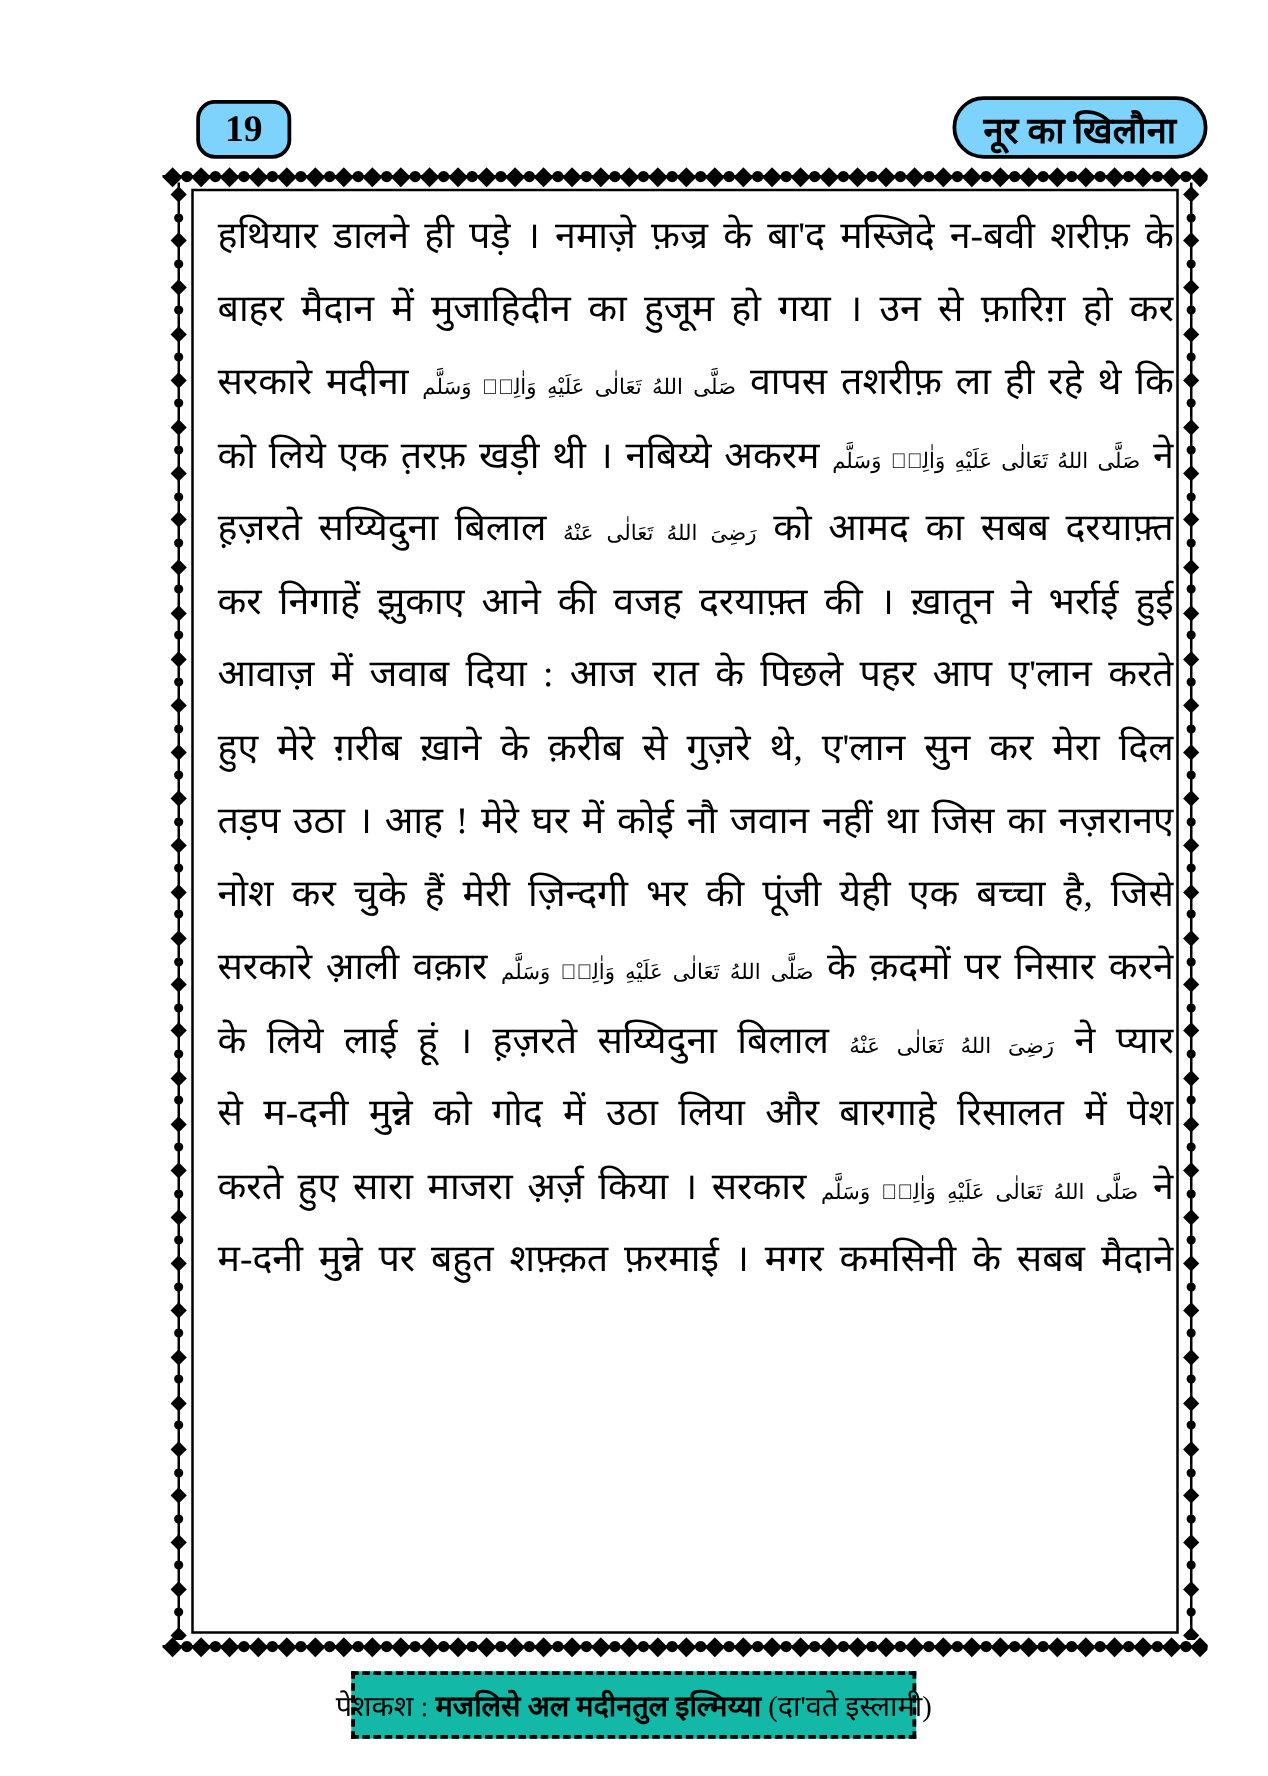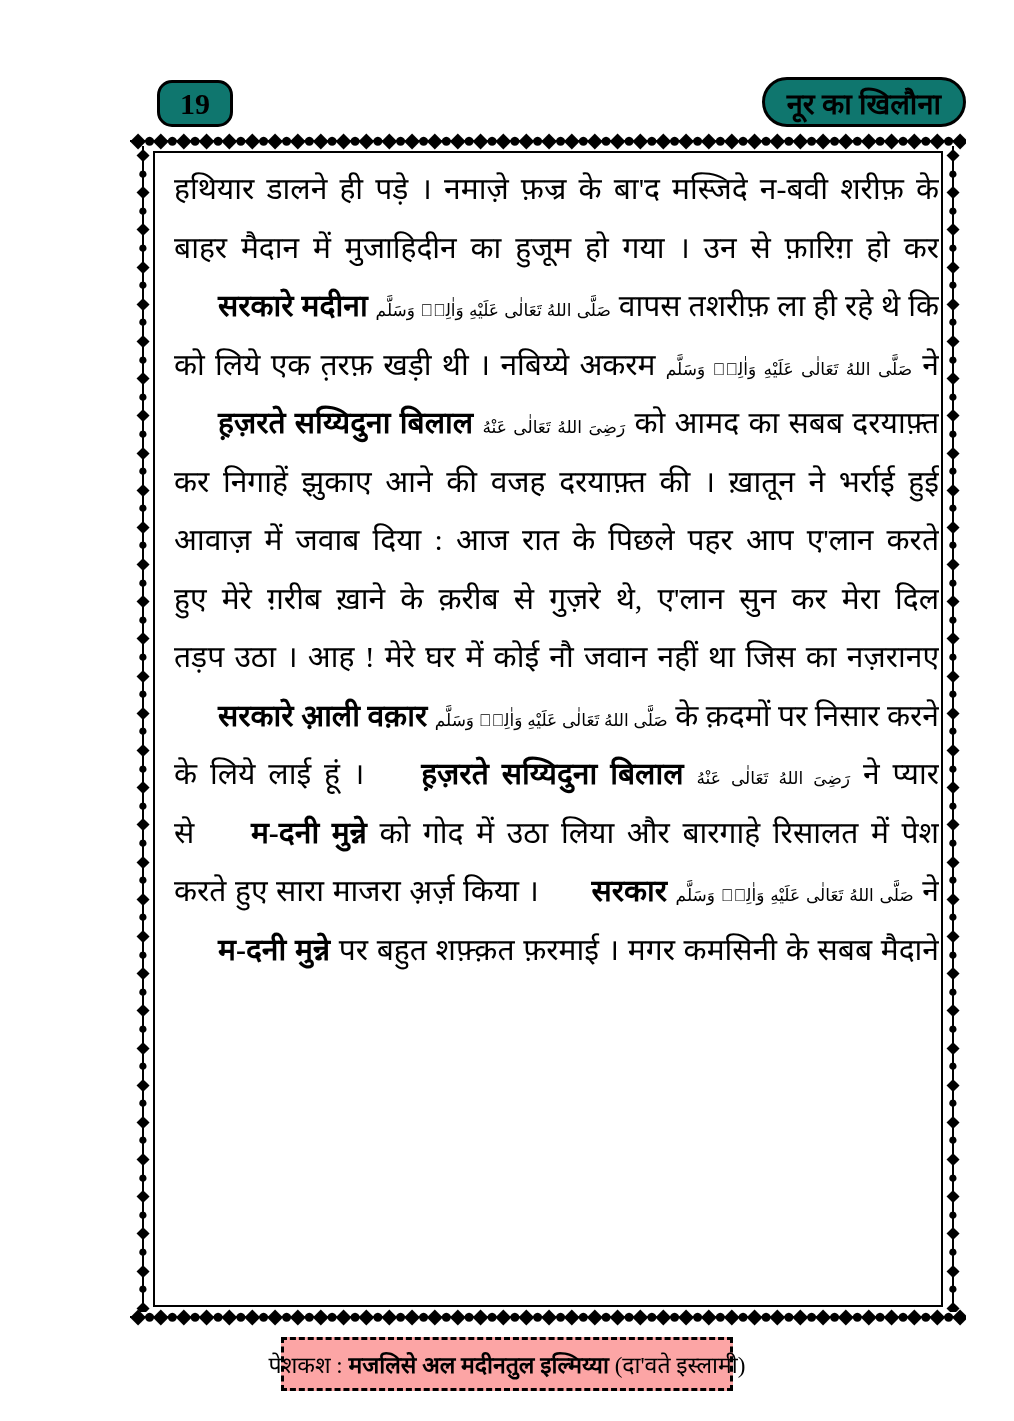--- a/index.html
+++ b/index.html
@@ -6,21 +6,21 @@
   html,body{margin:0;padding:0;}
   body{
     width:1014px;height:1421px;background:#ffffff;color:#000;
     font-family:"Liberation Serif","DejaVu Sans",serif;
     position:relative;overflow:hidden;
   }
   .page{position:absolute;inset:0;}
 
   
   .badge{
-    position:absolute;background:#0f766e;border:3px solid #000;
+    position:absolute;background:#7dd3fc;border:3px solid #000;
     display:flex;align-items:center;justify-content:center;
     font-weight:bold;box-sizing:border-box;
   }
   .page-num{left:157px;top:80px;width:76px;height:47px;border-radius:15px;font-size:30px;}
   .title-pill{right:48px;top:77px;height:50px;padding:0 22px;border-radius:28px;font-size:29px;text-align:right;}
 
   
   .frame{position:absolute;left:130px;top:128px;width:836px;height:1202px;}
   .deco{position:absolute;color:#000;overflow:hidden;}
   .deco.h{
@@ -38,28 +38,28 @@
   .deco.left{left:0;}
   .deco.right{right:0;}
   .innerline{position:absolute;left:23px;top:23px;right:23px;bottom:23px;border:2px solid #000;}
 
   
   .body{position:absolute;left:44px;top:32px;right:27px;bottom:30px;}
   .line{
     height:58.5px;line-height:58.5px;font-size:30px;
     text-align:justify;text-align-last:justify;overflow:hidden;
   }
-  .line .b{font-weight:bold;margin-left:44px;}
+  .line .b{font-weight:normal;}
   .ar{font-size:17px;font-family:Liberation Sans, sans-serif;white-space:nowrap;}
   .sup{font-size:17px;vertical-align:10px;}
 
   
   .footer-box{
     position:absolute;left:50%;top:1337px;transform:translateX(-50%);
-    width:452px;height:54px;border:3px dashed #000;background:#fca5a5;
+    width:452px;height:54px;border:3px dashed #000;background:#14b8a6;
     display:flex;align-items:center;justify-content:center;
     font-size:23px;box-sizing:border-box;white-space:nowrap;
   }
   .footer-box .b{font-weight:bold;}
 </style>
 </head>
 <body>
 
 <div class="page">
 
@@ -236,20 +236,21 @@
     <div class="body">
         <div class="line"><span>हथियार डालने ही पड़े । नमाज़े फ़ज्र के बा'द मस्जिदे न-बवी शरीफ़ के</span></div>
         <div class="line"><span>बाहर मैदान में मुजाहिदीन का हुजूम हो गया । उन से फ़ारिग़ हो कर</span></div>
         <div class="line"><span class="b">सरकारे मदीना </span><span class="ar" dir="rtl">صَلَّى اللهُ تَعَالٰى عَلَيْهِ وَاٰلِهٖ وَسَلَّم</span><span> वापस तशरीफ़ ला ही रहे थे कि</span></div>
         <div class="line"><span>को लिये एक त़रफ़ खड़ी थी । नबिय्ये अकरम </span><span class="ar" dir="rtl">صَلَّى اللهُ تَعَالٰى عَلَيْهِ وَاٰلِهٖ وَسَلَّم</span><span> ने</span></div>
         <div class="line"><span class="b">ह़ज़रते सय्यिदुना बिलाल </span><span class="ar" dir="rtl">رَضِىَ اللهُ تَعَالٰى عَنْهُ</span><span> को आमद का सबब दरयाफ़्त</span></div>
         <div class="line"><span>कर निगाहें झुकाए आने की वजह दरयाफ़्त की । ख़ातून ने भर्राई हुई</span></div>
         <div class="line"><span>आवाज़ में जवाब दिया : आज रात के पिछले पहर आप ए'लान करते</span></div>
         <div class="line"><span>हुए मेरे ग़रीब ख़ाने के क़रीब से गुज़रे थे, ए'लान सुन कर मेरा दिल</span></div>
         <div class="line"><span>तड़प उठा । आह ! मेरे घर में कोई नौ जवान नहीं था जिस का नज़रानए</span></div>
+        <div class="line"><span>नोश कर चुके हैं मेरी ज़िन्दगी भर की पूंजी येही एक बच्चा है, जिसे</span></div>
         <div class="line"><span class="b">सरकारे आ़ली वक़ार </span><span class="ar" dir="rtl">صَلَّى اللهُ تَعَالٰى عَلَيْهِ وَاٰلِهٖ وَسَلَّم</span><span> के क़दमों पर निसार करने</span></div>
         <div class="line"><span>के लिये लाई हूं । </span><span class="b">ह़ज़रते सय्यिदुना बिलाल </span><span class="ar" dir="rtl">رَضِىَ اللهُ تَعَالٰى عَنْهُ</span><span> ने प्यार</span></div>
         <div class="line"><span>से </span><span class="b">म-दनी मुन्ने</span><span> को गोद में उठा लिया और बारगाहे रिसालत में पेश</span></div>
         <div class="line"><span>करते हुए सारा माजरा अ़र्ज़ किया । </span><span class="b">सरकार </span><span class="ar" dir="rtl">صَلَّى اللهُ تَعَالٰى عَلَيْهِ وَاٰلِهٖ وَسَلَّم</span><span> ने</span></div>
         <div class="line"><span class="b">म-दनी मुन्ने</span><span> पर बहुत शफ़्क़त फ़रमाई । मगर कमसिनी के सबब मैदाने</span></div>
       </div>
   </div>
 
   <div class="footer-box">
     <span><span>पेशकश : </span><span class="b">मजलिसे अल मदीनतुल इल्मिय्या</span><span> (दा'वते इस्लामी)</span></span>

